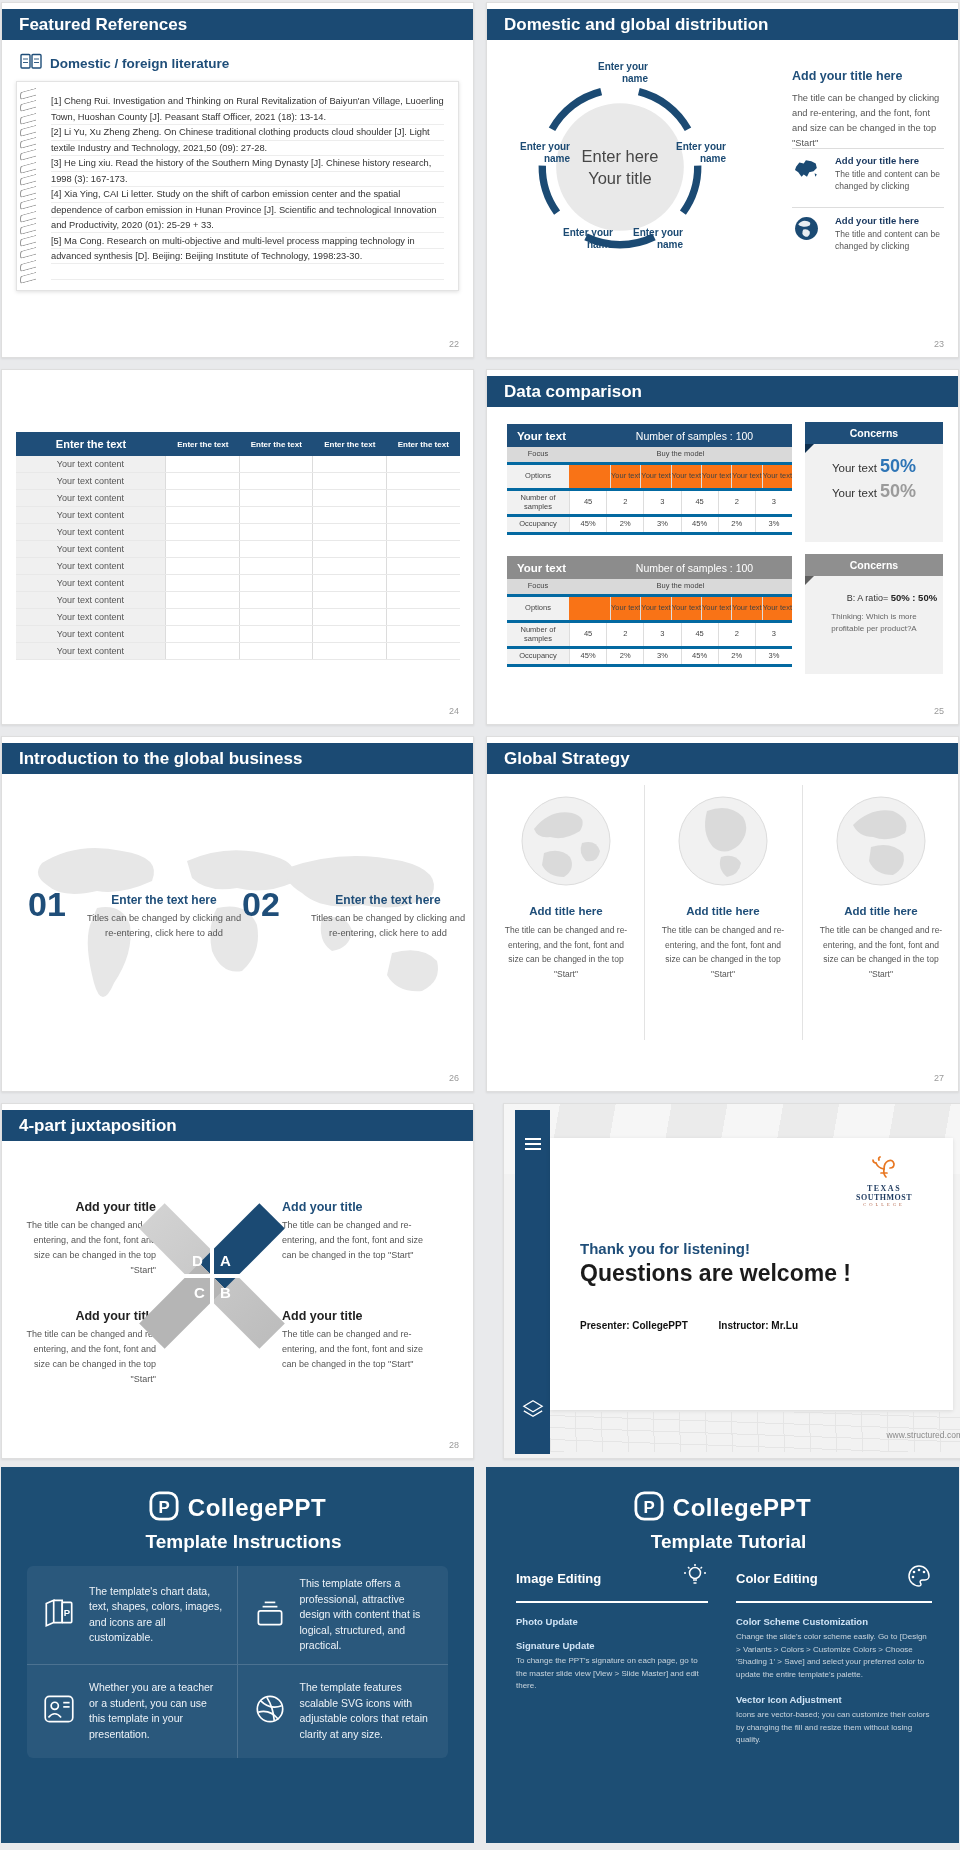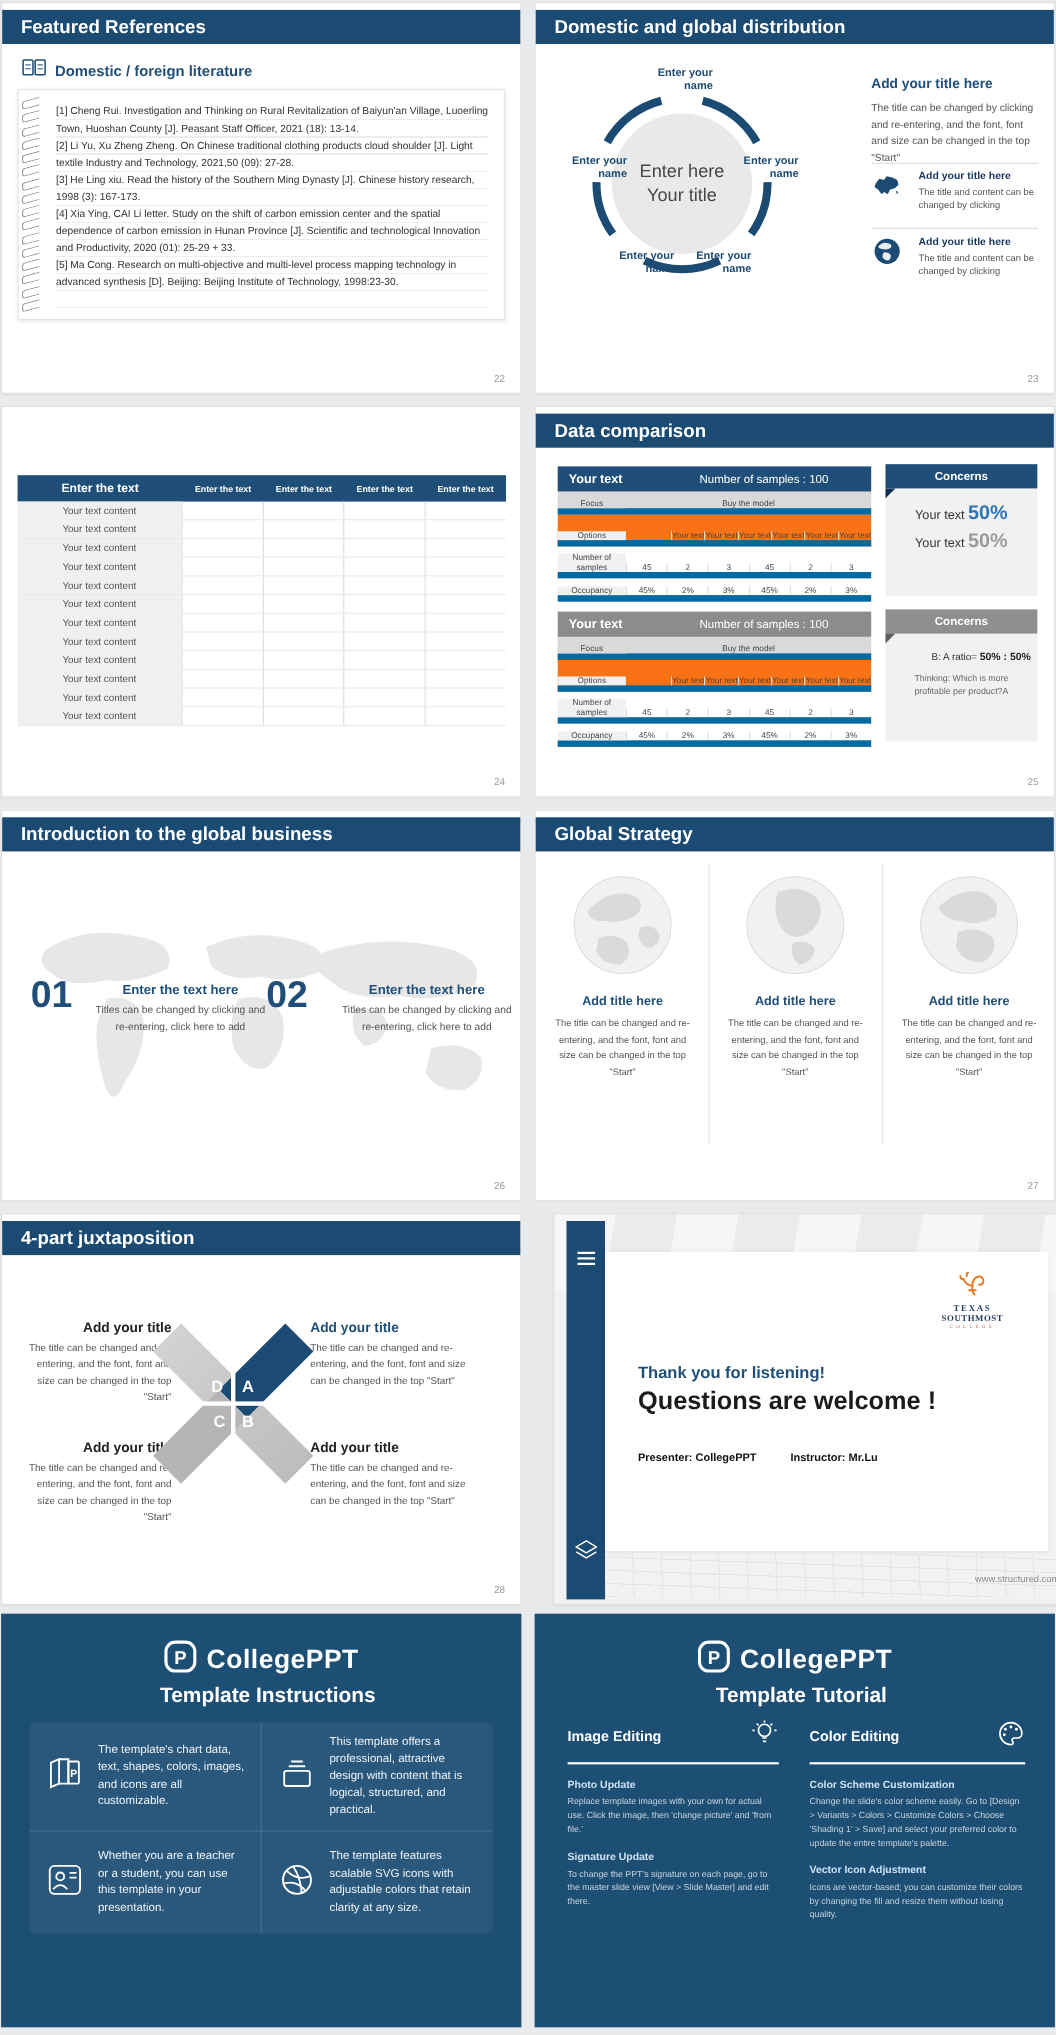--- a/index.html
+++ b/index.html
@@ -33,21 +33,21 @@
   .f-row{display:flex;height:16px;border-bottom:1px solid #e8e8e8;}
   .f-label{width:150px;background:#f0f0f0;color:#555;font-size:9px;line-height:16px;text-align:center;}
   .f-cell{width:73.5px;border-left:1px solid #dcdcdc;}
   
   .dtable{position:absolute;left:20px;width:285px;font-size:7.5px;color:#444;}
   .dhead{display:flex;height:23px;align-items:center;color:#fff;}
   .t-blue .dhead{background:#1f4e79;}
   .t-gray .dhead{background:#8c8c8c;}
   .dhead .nm{width:80px;padding-left:10px;font-weight:bold;font-size:11.5px;}
   .dhead .hr{flex:1;text-align:center;font-size:10.5px;}
-  .drow{display:flex;border-bottom:6px solid #0369a1;align-items:flex-end;}
+  .drow{display:flex;border-bottom:3px solid #0369a1;}
   .drow .lab{width:62px;background:#f1f1f1;display:flex;align-items:center;justify-content:center;text-align:center;line-height:8.5px;}
   .drow .val{flex:1;display:flex;}
   .drow .cell{width:16.666%;border-left:1px solid #ddd;display:flex;align-items:center;justify-content:center;text-align:center;line-height:8.5px;}
   .drow.focus{background:#d9d9d9;height:15px;}
   .drow.focus .lab{background:#d9d9d9;}
   .drow.opt{height:23px;background:#f97316;gap:41px;}
   .drow.smp{height:23px;background:#fff;}
   .drow.occ{height:15px;background:#fff;}
   .concern{position:absolute;left:318px;width:138px;height:120px;background:#f1f1f1;}
   .concern .chead{position:relative;height:22px;color:#fff;font-weight:bold;font-size:10.5px;text-align:center;line-height:22px;}
@@ -678,21 +678,20 @@
                 <path d="M13 1 v2"></path>
                 <path d="M4 10 h-2"></path>
                 <path d="M24 10 h-2"></path>
                 <path d="M6 4 l1.5 1.5"></path>
                 <path d="M20 4 l-1.5 1.5"></path>
               </g>
             </svg>
         </span>
       </div>
       <div class="tsec-h">Photo Update</div>
-      <div class="tsec-b">Replace template images with your own for actual use. Click the image, then 'change picture' and 'from file.'</div>
       <div class="tsec-h">Signature Update</div>
       <div class="tsec-b">To change the PPT's signature on each page, go to the master slide view [View &gt; Slide Master] and edit there.</div>
     </div>
 
     <div class="tutcol" style="left:250px;width:196px;">
       <div class="tuthead">
         <span class="t">Color Editing</span>
         <span>
           <svg width="26" height="26" viewBox="0 0 26 26">
               <g fill="none" stroke="#fff" stroke-width="1.5">

